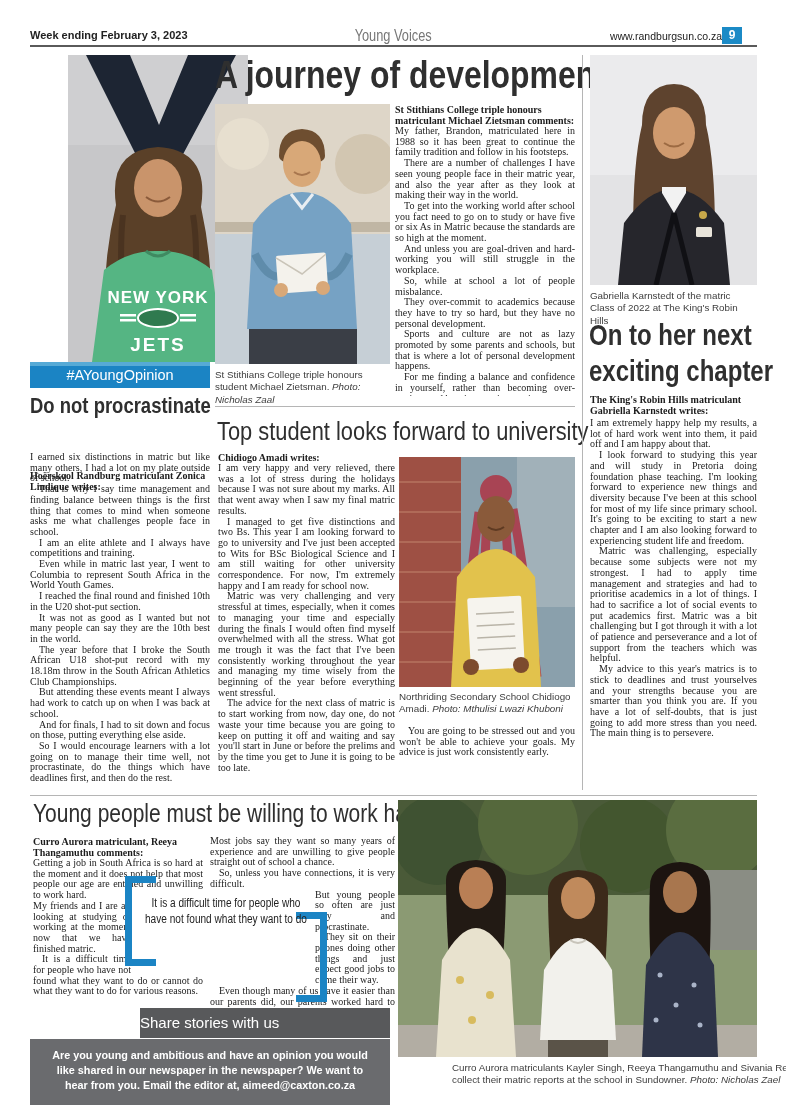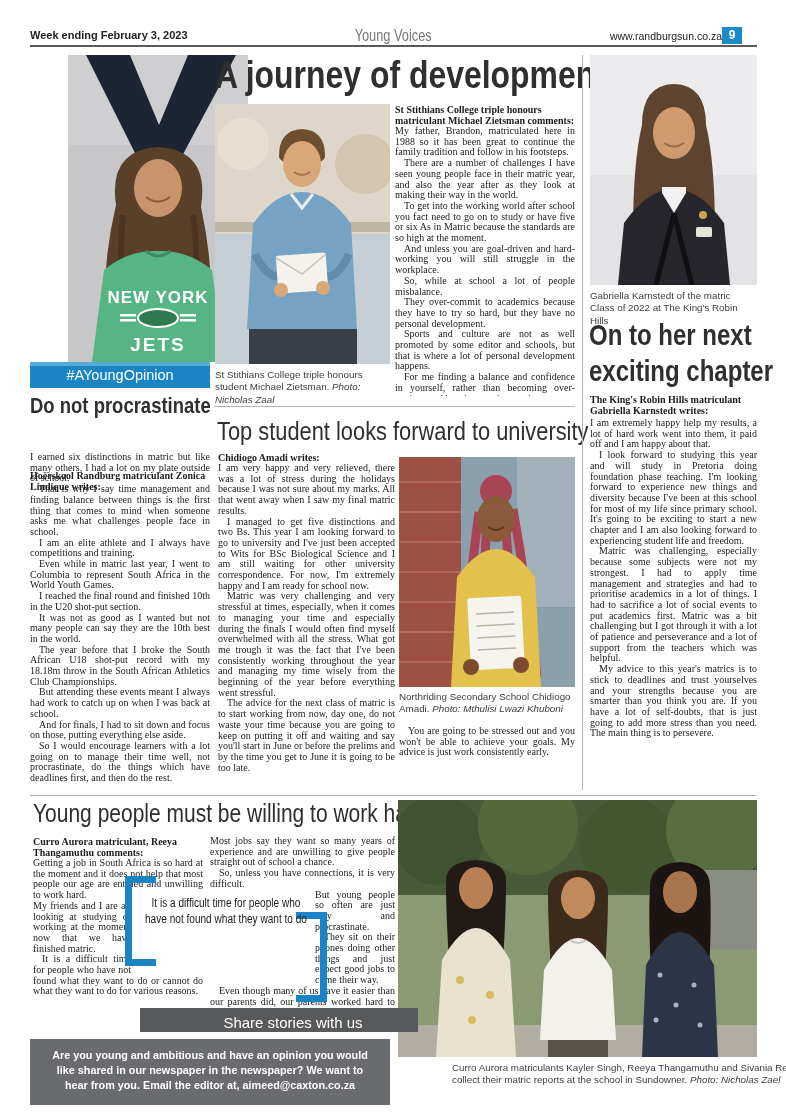--- a/index.html
+++ b/index.html
@@ -47,22 +47,22 @@
   .bracket.l{left:0;top:0;border-left-width:7px;border-top-width:7px;border-bottom-width:7px;}
   .bracket.r{right:0;top:36px;border-right-width:7px;border-top-width:7px;border-bottom-width:7px;}
   .qtext{position:absolute;left:18px;top:20px;width:166px;text-align:center;
          font-size:12px;line-height:15.5px;color:#222;}
   .qtext span{display:inline-block;transform:scaleX(.84);transform-origin:50% 50%;width:196px;margin-left:-15px;}
 
   .spacer-r{float:right;width:72px;height:70px;}
   .spacer-l{float:left;width:105px;height:86px;}
 
   
-  .share-title{left:140px;top:1008px;width:250px;height:24px;background:#58595b;
-               color:#fff;font-size:15px;text-align:center;line-height:29px;padding-left:28px;}
+  .share-title{left:140px;top:1008px;width:250px;height:30px;background:#58595b;
+               color:#fff;font-size:15px;line-height:29px;}
   .share-body{left:30px;top:1039px;width:360px;height:66px;background:#6a6b6e;
               color:#fff;font-weight:bold;font-size:10.8px;line-height:15px;
               text-align:center;padding:9px 14px;box-sizing:border-box;}
 
   .photo{overflow:hidden;}
   .photo svg{display:block;}
 </style>
 </head>
 <body>
 
@@ -141,21 +141,21 @@
 
   <div class="abs" style="left:395px;top:104px;width:180px;height:292px;overflow:hidden;">
     <div class="byline">St Stithians College triple honours matriculant Michael Zietsman comments:</div>
     <div class="body-col">
         <p>My father, Brandon, matriculated here in 1988 so it has been great to continue the family tradition and follow in his footsteps.</p>
         <p>There are a number of challenges I have seen young people face in their matric year, and also the year after as they look at making their way in the world.</p>
         <p>To get into the working world after school you fact need to go on to study or have five or six As in Matric because the standards are so high at the moment.</p>
         <p>And unless you are goal-driven and hard-working you will still struggle in the workplace.</p>
         <p>So, while at school a lot of people misbalance.</p>
         <p>They over-commit to academics because they have to try so hard, but they have no personal development.</p>
-        <p>Sports and culture are not as well promoted by some editor and schools, but that is where a lot of personal development happens.</p>
+        <p>Sports and culture are not as lazy promoted by some parents and schools, but that is where a lot of personal development happens.</p>
         <p>For me finding a balance and confidence in yourself, rather than becoming over-anxious and burning out, is most important.</p>
       </div>
   </div>
 
   <div class="abs rule" style="left:215px;top:406px;width:360px;height:1px;"></div>
 
   <div class="abs hl hl-top"><span>Top student looks forward to university</span></div>
 
   <div class="abs" style="left:218px;top:452px;width:177px;height:338px;overflow:hidden;">
     <div class="byline">Chidiogo Amadi writes:</div>

